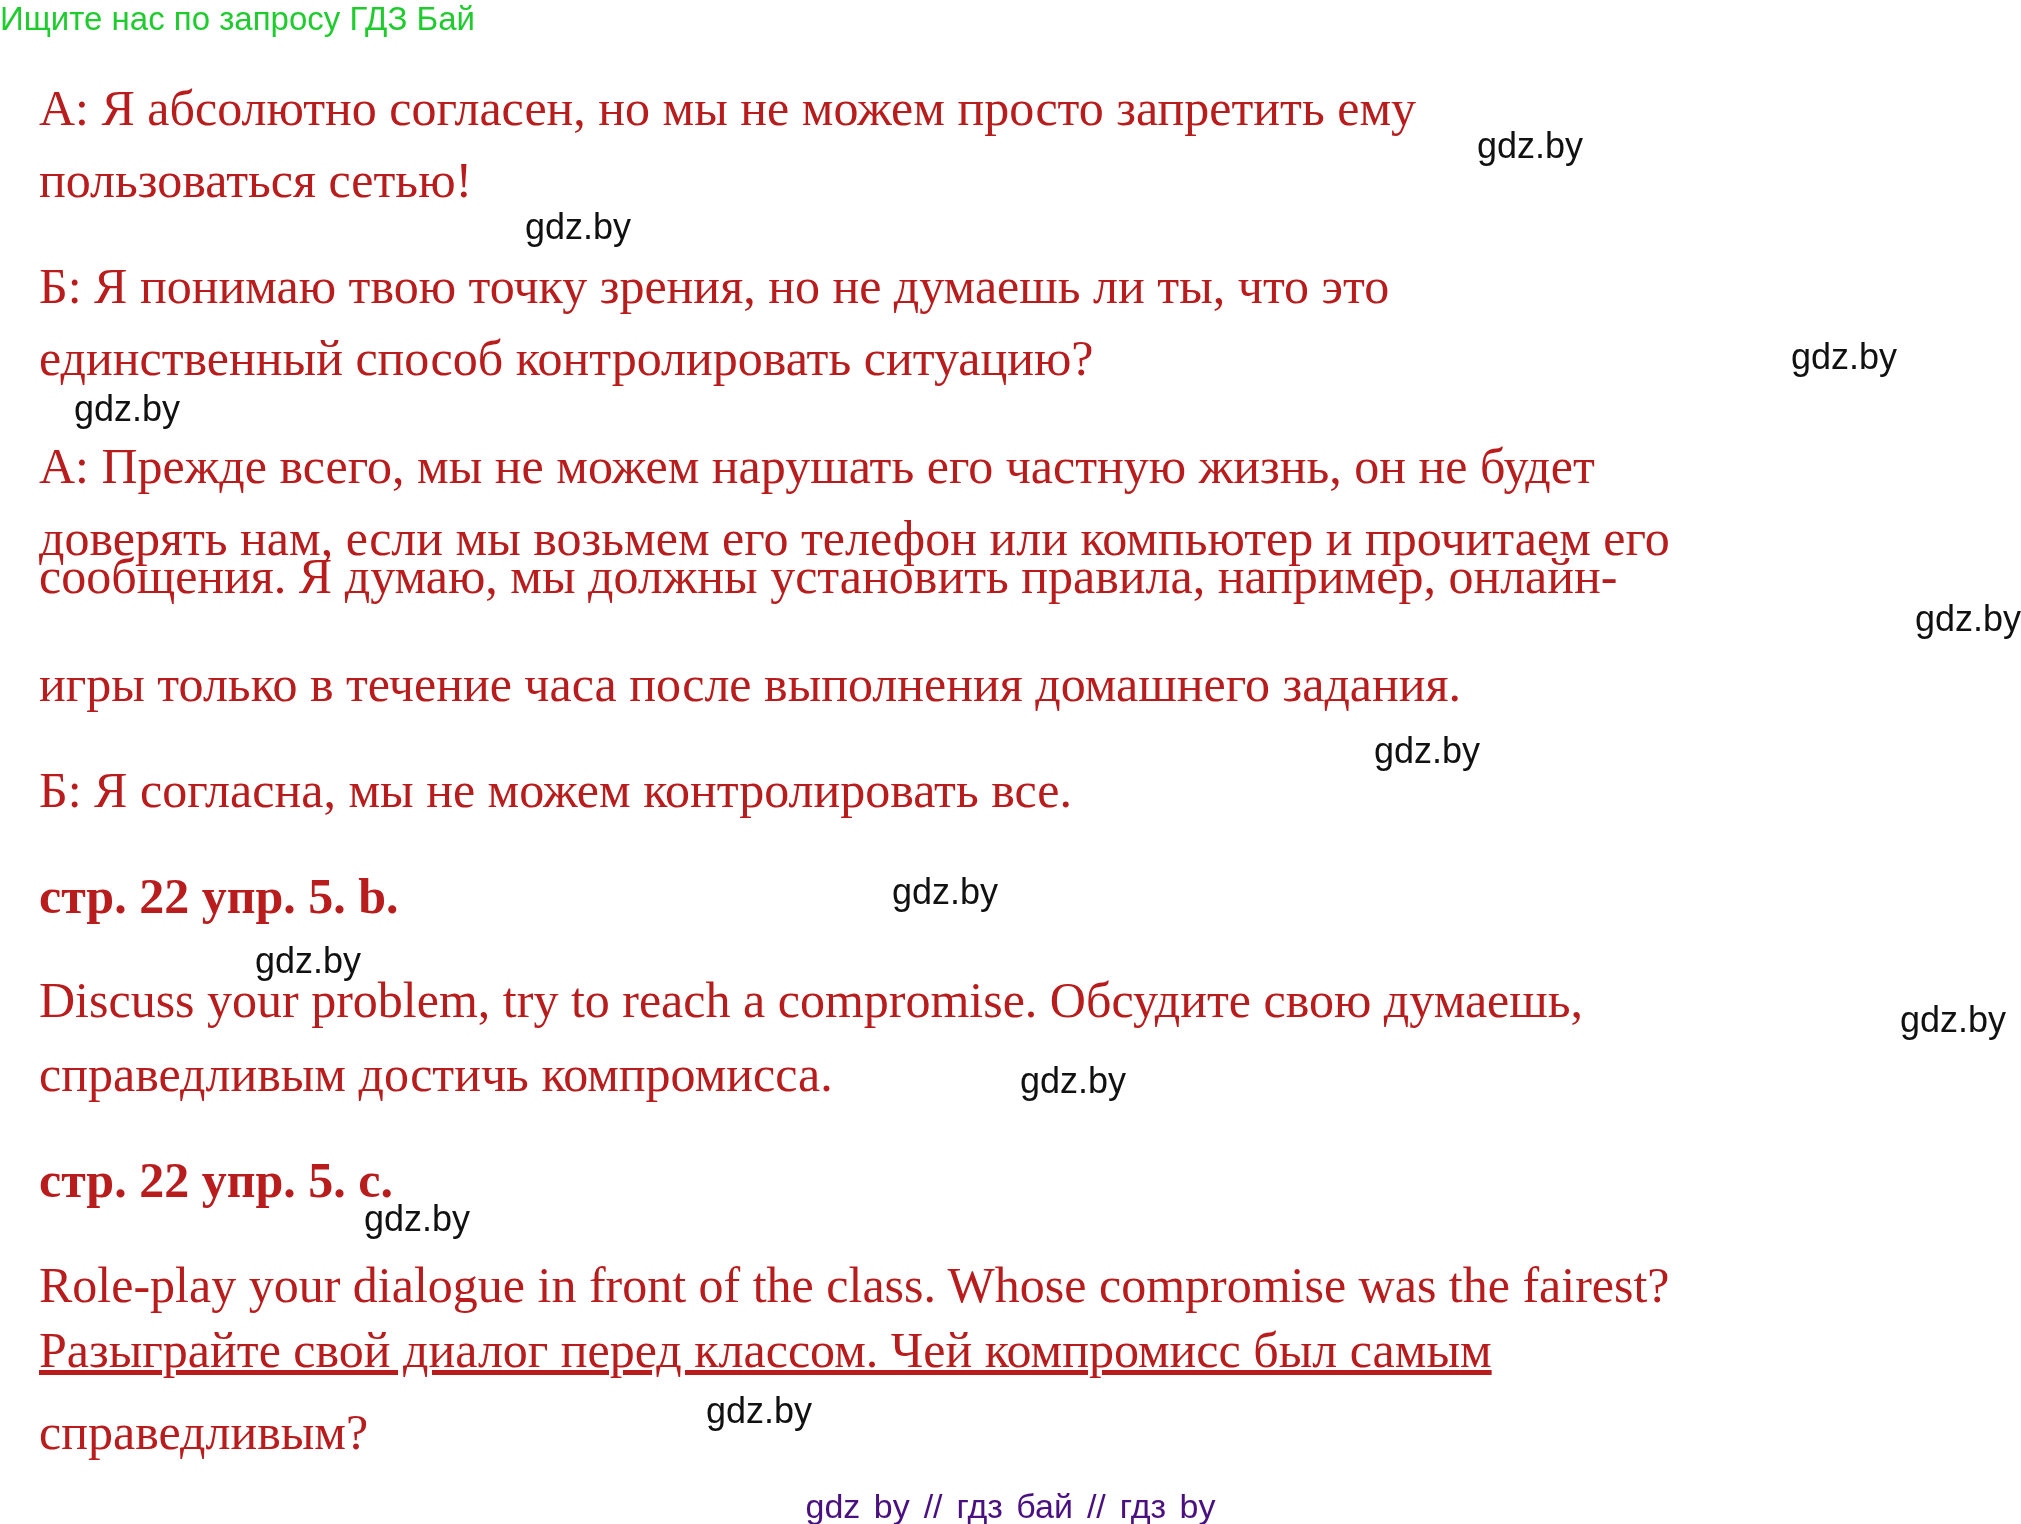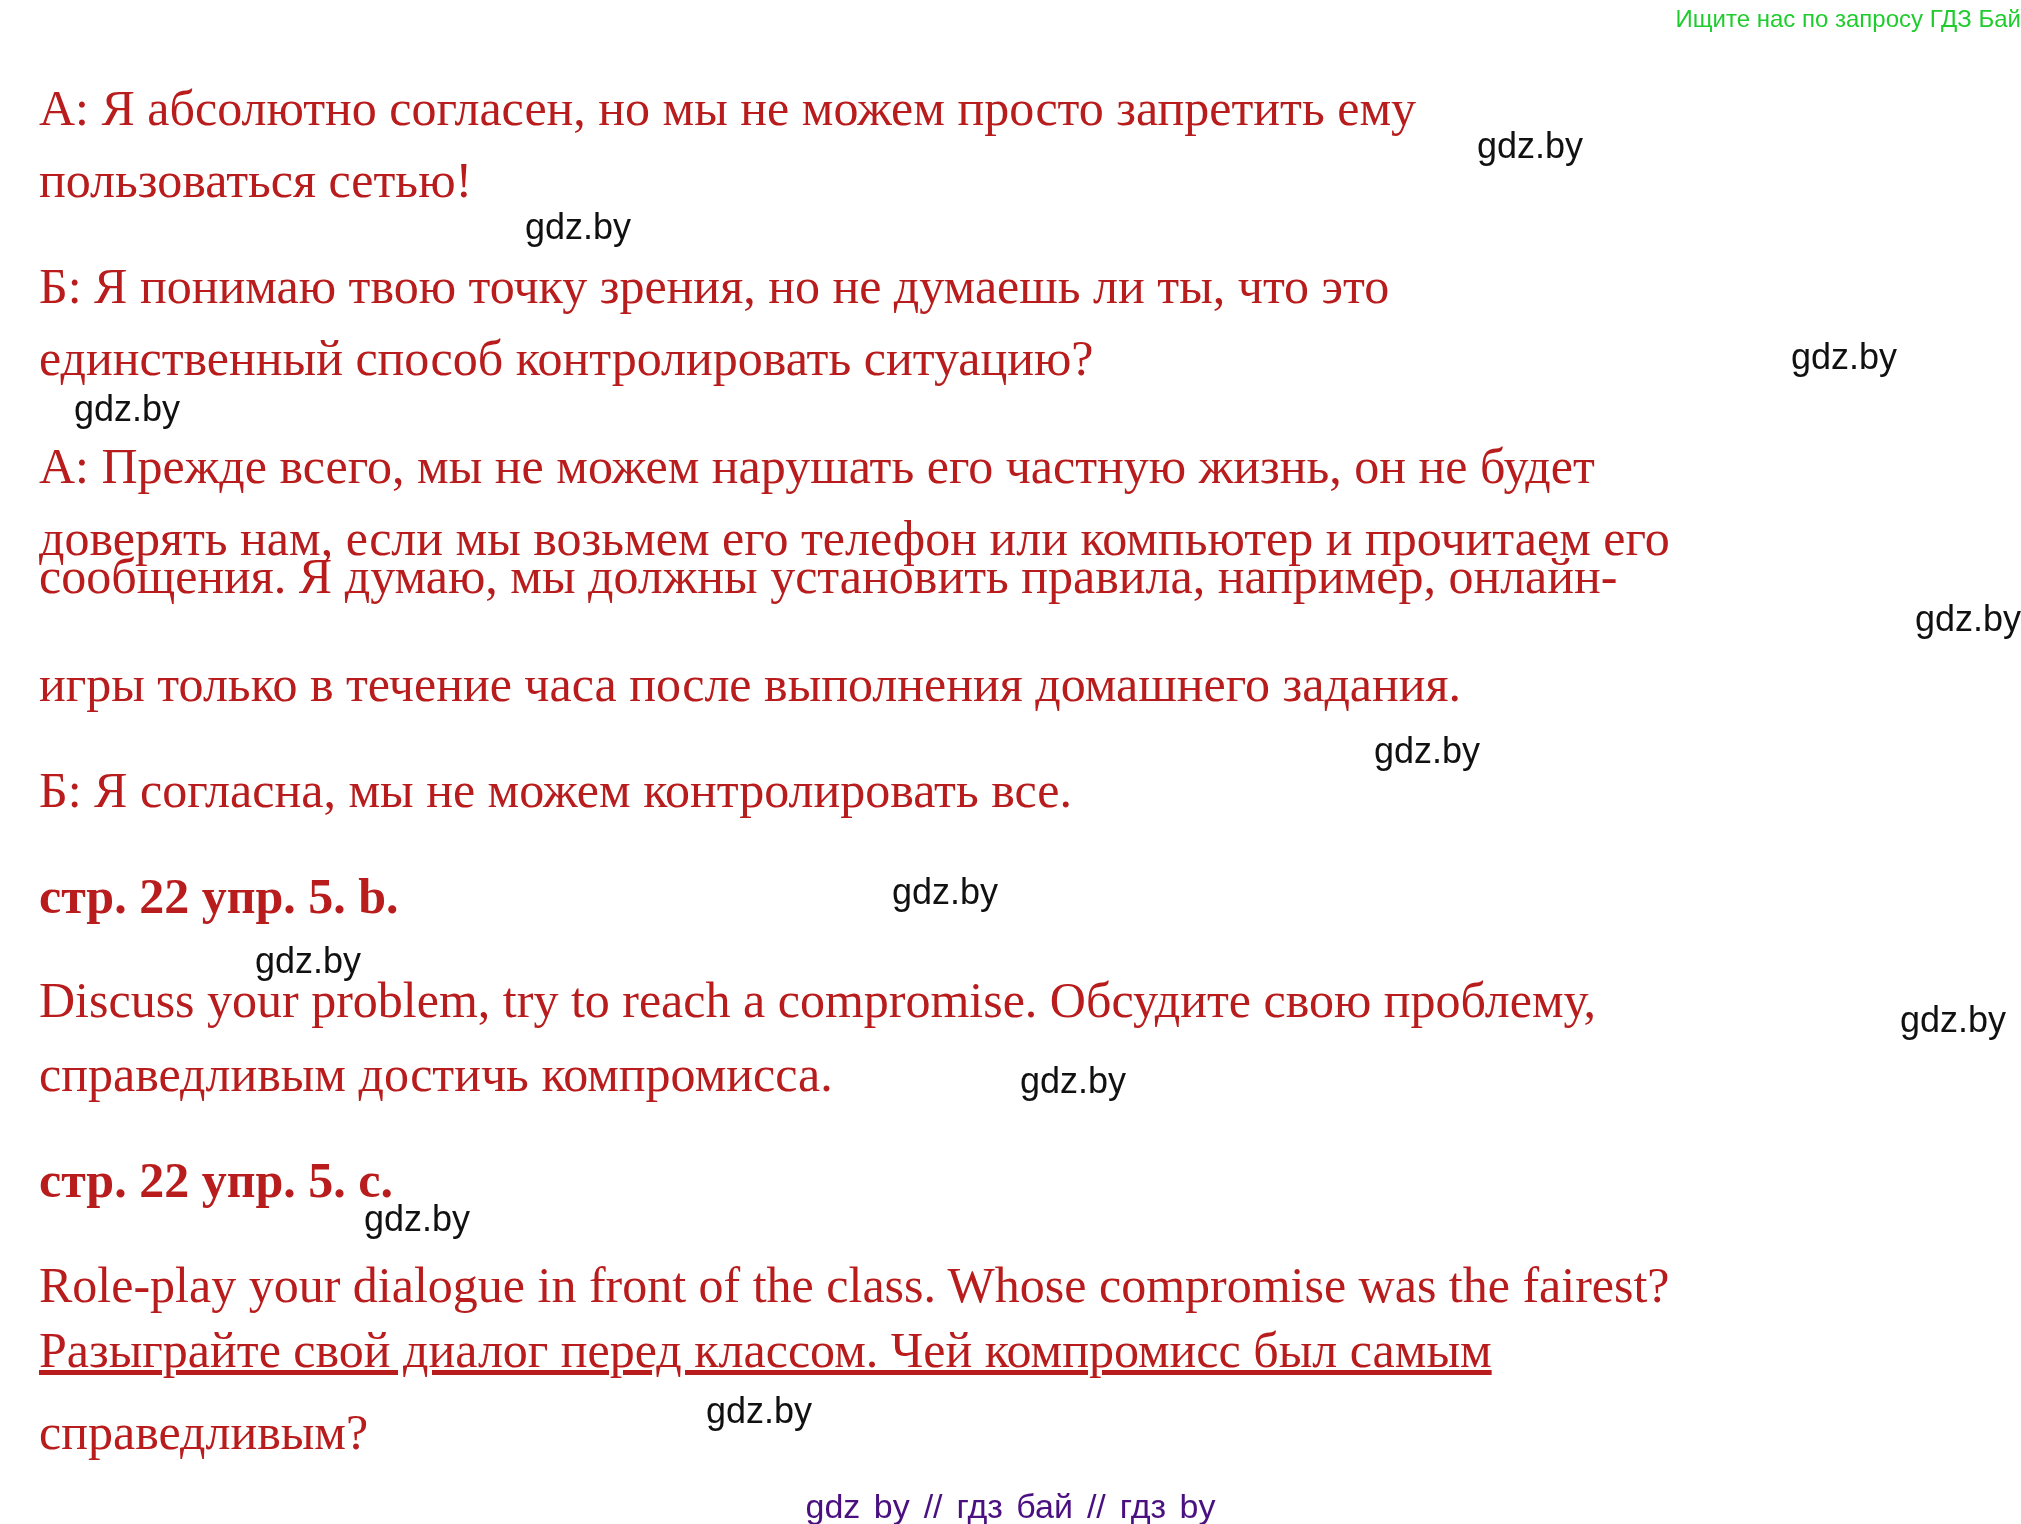--- a/index.html
+++ b/index.html
@@ -11,23 +11,23 @@
       width: 2021px;
       height: 1524px;
       position: relative;
       overflow: hidden;
     }
     .banner {
       position: absolute;
       left: 0;
       top: 0;
       width: 2021px;
-      text-align: right;
+      text-align: left;
       font-family: "Liberation Sans", sans-serif;
-      font-size: 24px;
+      font-size: 33px;
       line-height: 38px;
       color: #1fcc2e;
     }
     .line {
       position: absolute;
       left: 39px;
       white-space: nowrap;
       font-family: "Liberation Serif", serif;
       font-size: 50px;
       line-height: 60px;
@@ -72,21 +72,21 @@
 <div class="line" style="top:328px;">единственный способ контролировать ситуацию?</div>
 
 <div class="line" style="top:436px;">А: Прежде всего, мы не можем нарушать его частную жизнь, он не будет</div>
 <div class="line" style="top:508px;">доверять нам, если мы возьмем его телефон или компьютер и прочитаем его</div>
 <div class="line" style="top:546px;">сообщения. Я думаю, мы должны установить правила, например, онлайн-</div>
 <div class="line" style="top:654px;">игры только в течение часа после выполнения домашнего задания.</div>
 
 <div class="line" style="top:760px;">Б: Я согласна, мы не можем контролировать все.</div>
 
 <div class="line heading" style="top:866px;">стр. 22 упр. 5. b.</div>
-<div class="line" style="top:970px;">Discuss your problem, try to reach a compromise. Обсудите свою проблему,</div>
+<div class="line" style="top:970px;">Discuss your problem, try to reach a compromise. Обсудите свою думаешь,</div>
 <div class="line" style="top:1044px;">справедливым достичь компромисса.</div>
 
 <div class="line heading" style="top:1150px;">стр. 22 упр. 5. c.</div>
 <div class="line" style="top:1255px;">Role-play your dialogue in front of the class. Whose compromise was the fairest?</div>
 <div class="line" style="top:1320px;text-decoration:underline;">Разыграйте свой диалог перед классом. Чей компромисс был самым</div>
 <div class="line" style="top:1402px;">справедливым?</div>
 
 <div class="wm" style="left:1477px;top:130px;">gdz.by</div>
 <div class="wm" style="left:525px;top:211px;">gdz.by</div>
 <div class="wm" style="left:1791px;top:341px;">gdz.by</div>

